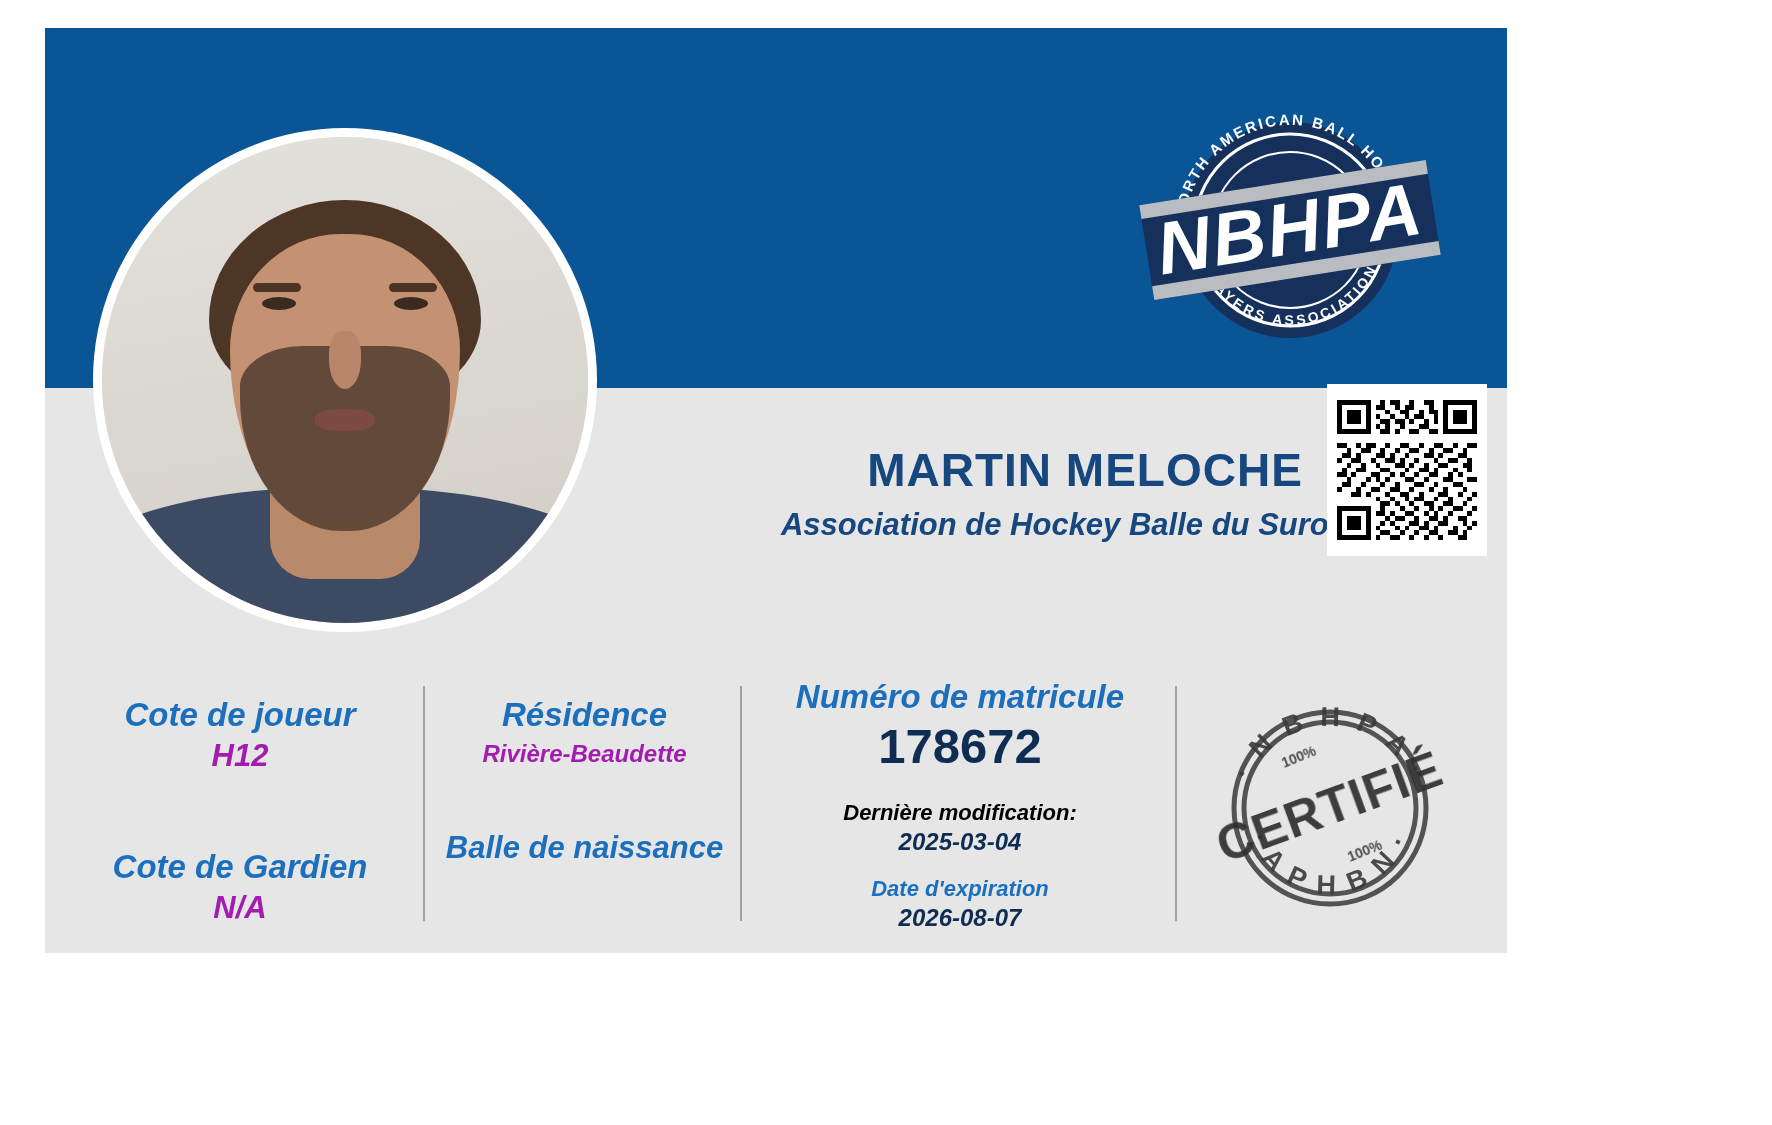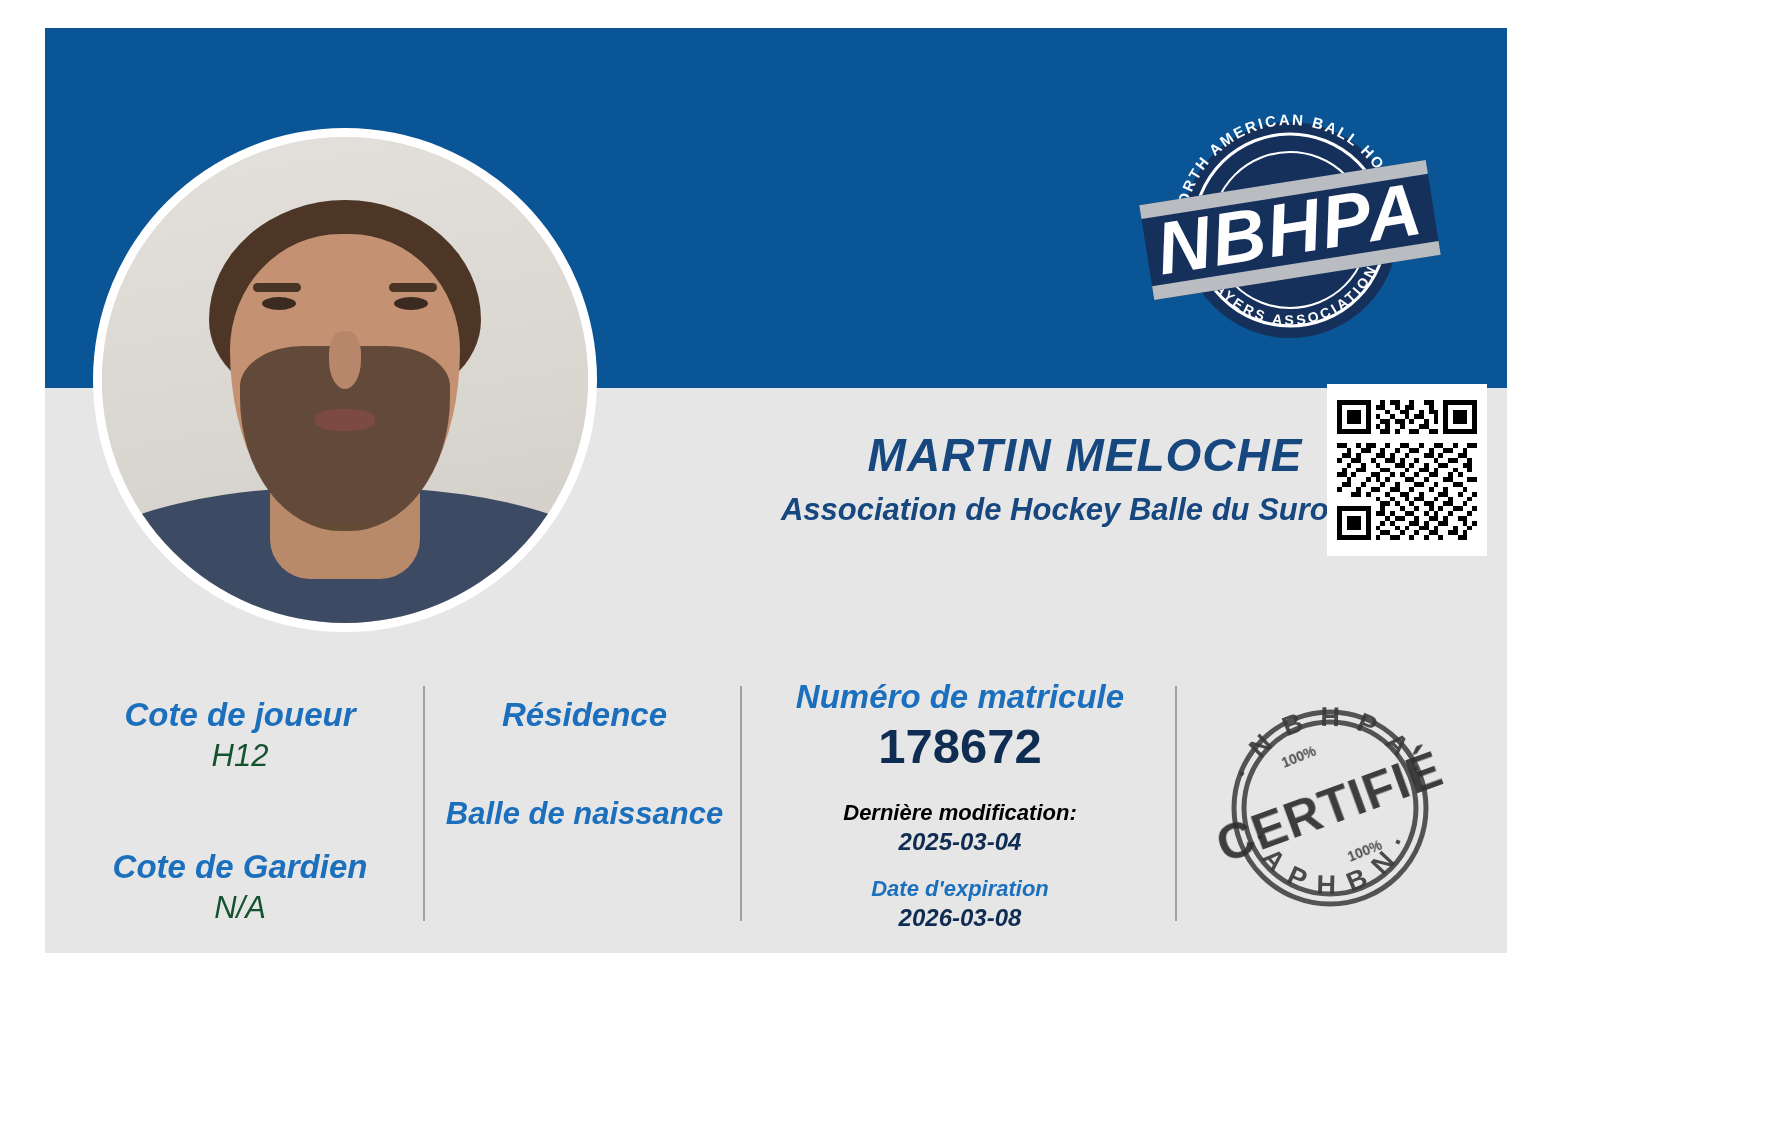--- a/index.html
+++ b/index.html
@@ -125,23 +125,23 @@
     position: absolute;
     left: 600px;
     top: 400px;
     width: 880px;
     text-align: center;
     color: #17477f;
   }
   #person-name {
     font-size: 46px;
     font-weight: bold;
-    font-style: italic;
     letter-spacing: 1px;
     white-space: nowrap;
+    margin-top: 15px;
   }
   #person-club {
     margin-top: 10px;
     font-size: 31px;
     font-weight: bold;
     font-style: italic;
     white-space: nowrap;
   }
 
   
@@ -178,22 +178,22 @@
 
   .col { position: absolute; text-align: center; color: #17477f; }
 
   .lbl {
     font-style: italic;
     font-weight: bold;
     color: #1b6fbd;
   }
   .val {
     font-style: italic;
-    font-weight: normal;
-    color: #14532d;
+    font-weight: bold;
+    color: #a21caf;
   }
 
   #col-rating { left: 30px; top: 28px; width: 330px; }
   #col-rating .lbl { font-size: 33px; }
   #col-rating .val { font-size: 31px; margin-top: 4px; }
   #col-rating .grp2 { margin-top: 74px; }
 
   #col-res { left: 392px; top: 28px; width: 295px; }
   #col-res .lbl { font-size: 33px; }
   #col-res .val { font-size: 24px; margin-top: 6px; }
@@ -477,33 +477,34 @@
       <div class="lbl">Cote de joueur</div>
       <div class="val">H12</div>
       <div class="grp2">
         <div class="lbl">Cote de Gardien</div>
         <div class="val">N/A</div>
       </div>
     </div>
 
     <div class="col" id="col-res">
       <div class="lbl">Résidence</div>
+      <div class="val">Rivière-Beaudette</div>
       <div class="grp2">
         <div class="lbl">Balle de naissance</div>
         <div class="val"></div>
       </div>
     </div>
 
     <div class="col" id="col-mat">
       <div class="lbl">Numéro de matricule</div>
       <div class="big">178672</div>
       <div class="sub-lbl">Dernière modification:</div>
       <div class="sub-val">2025-03-04</div>
       <div class="sub-lbl2">Date d'expiration</div>
-      <div class="sub-val">2026-03-08</div>
+      <div class="sub-val">2026-08-07</div>
     </div>
 
     <div id="stamp">
       <svg viewBox="0 0 260 240" width="260" height="240" aria-hidden="true">
         <defs>
           <path id="stampTop" d="M 42 128 A 88 88 0 0 1 218 128"></path>
           <path id="stampBot" d="M 46 124 A 84 84 0 0 0 214 124"></path>
         </defs>
         <g fill="none" stroke="#3a3a3a" stroke-width="5" opacity="0.85">
           <circle cx="130" cy="122" r="96"></circle>

